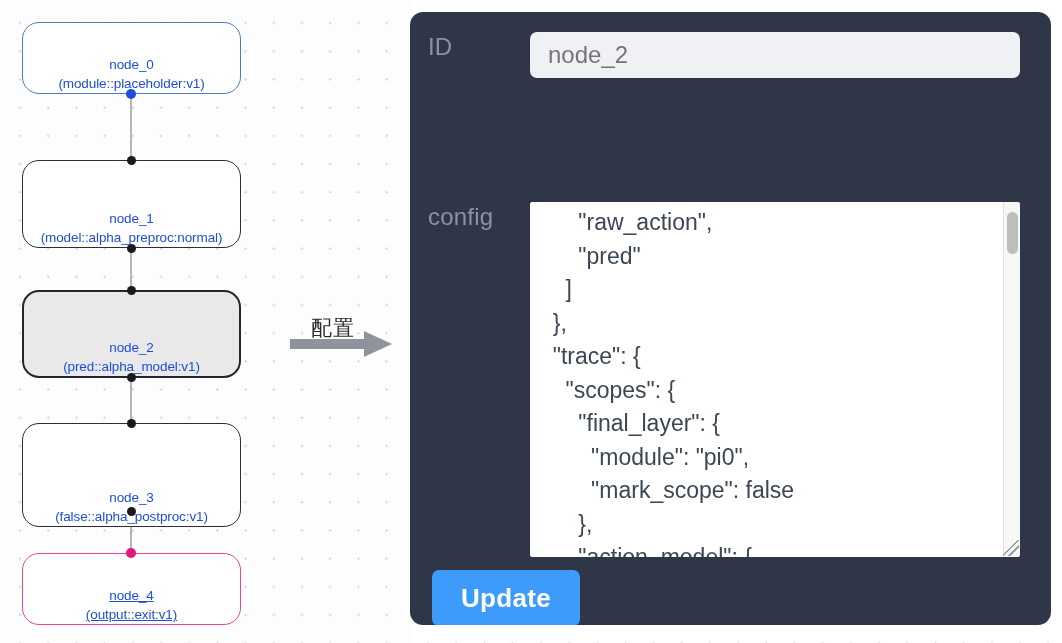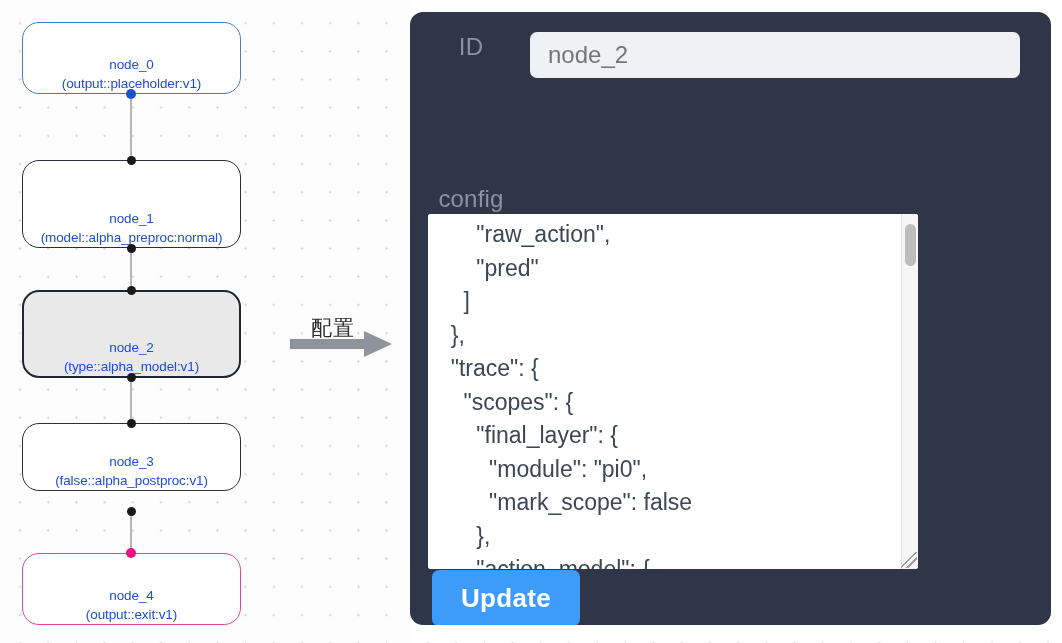--- a/index.html
+++ b/index.html
@@ -55,21 +55,21 @@
     font-size: 13.5px;
     line-height: 19px;
     letter-spacing: -0.1px;
     padding: 0 7px;
     z-index: 3;
   }
   .node .label { width: 100%; word-break: break-all; }
 
   .node.default  { border: 1.6px solid #2b2f3a; }
   .node.input    { border: 1.6px solid #4a7cc7; }
-  .node.output   { border: 1.9px solid #e4479a; }
+  .node.output   { border: 1.9px solid #e4479a; text-decoration: underline; }
   .node.selected { border: 2.2px solid #22262f; background: #e9e9e9; }
 
   
   .port {
     position: absolute;
     width: 9px; height: 9px;
     border-radius: 50%;
     background: #1a1a1a;
     z-index: 5;
   }
@@ -113,41 +113,41 @@
     overflow: hidden;
   }
 
   .field-row {
     position: absolute;
     display: flex;
     align-items: flex-start;
   }
   .field-label {
     width: 102px;
-    text-align: center;
+    text-align: left;
     padding-right: 16px;
     color: #8b93a3;
     font-size: 24px;
     line-height: 30px;
     letter-spacing: 0.2px;
   }
   .text-input {
     background: #eff1f5;
     border: none;
     border-radius: 7px;
     color: #979fae;
     font-size: 24px;
     font-family: "Liberation Sans", "DejaVu Sans", sans-serif;
     padding: 8px 18px;
     outline: none;
   }
 
   #row-id   { left: 18px; top: 20px;  }
   #row-type { left: 18px; top: 100px; }
-  #row-config { left: 18px; top: 172px; flex-direction: column; }
+  #row-config { left: 18px; top: 190px; }
 
   #id-input   { width: 490px; height: 46px; }
   #type-input { width: 490px; height: 46px; }
 
   .textarea-wrap {
     position: relative;
     width: 490px; height: 355px;
     background: #ffffff;
     border-radius: 3px;
     overflow: hidden;
@@ -216,39 +216,39 @@
   <div id="grid-right"></div>
 
   <div class="edge" style="left:130px; top:90px;  height:72px;"></div>
   <div class="edge" style="left:130px; top:245px; height:50px;"></div>
   <div class="edge" style="left:130px; top:374px; height:50px;"></div>
   <div class="edge" style="left:130px; top:508px; height:45px;"></div>
 
   <div class="node input" style="left:22px; top:22px; width:219px; height:72px;">
     <div class="label">
       <span>node_0</span><br>
-      <span>(output::placeholder:v1)</span>
+      <span>(module::placeholder:v1)</span>
     </div>
   </div>
 
   <div class="node default" style="left:22px; top:160px; width:219px; height:88px;">
     <div class="label">
       <span>node_1</span><br>
       <span>(model::alpha_preproc:normal)</span>
     </div>
   </div>
 
   <div class="node selected" style="left:22px; top:290px; width:219px; height:88px;">
     <div class="label">
       <span>node_2</span><br>
-      <span>(type::alpha_model:v1)</span>
-    </div>
-  </div>
-
-  <div class="node default" style="left:22px; top:423px; width:219px; height:68px;">
+      <span>(pred::alpha_model:v1)</span>
+    </div>
+  </div>
+
+  <div class="node default" style="left:22px; top:423px; width:219px; height:104px;">
     <div class="label">
       <span>node_3</span><br>
       <span>(false::alpha_postproc:v1)</span>
     </div>
   </div>
 
   <div class="node output" style="left:22px; top:553px; width:219px; height:72px;">
     <div class="label">
       <span>node_4</span><br>
       <span>(output::exit:v1)</span>

